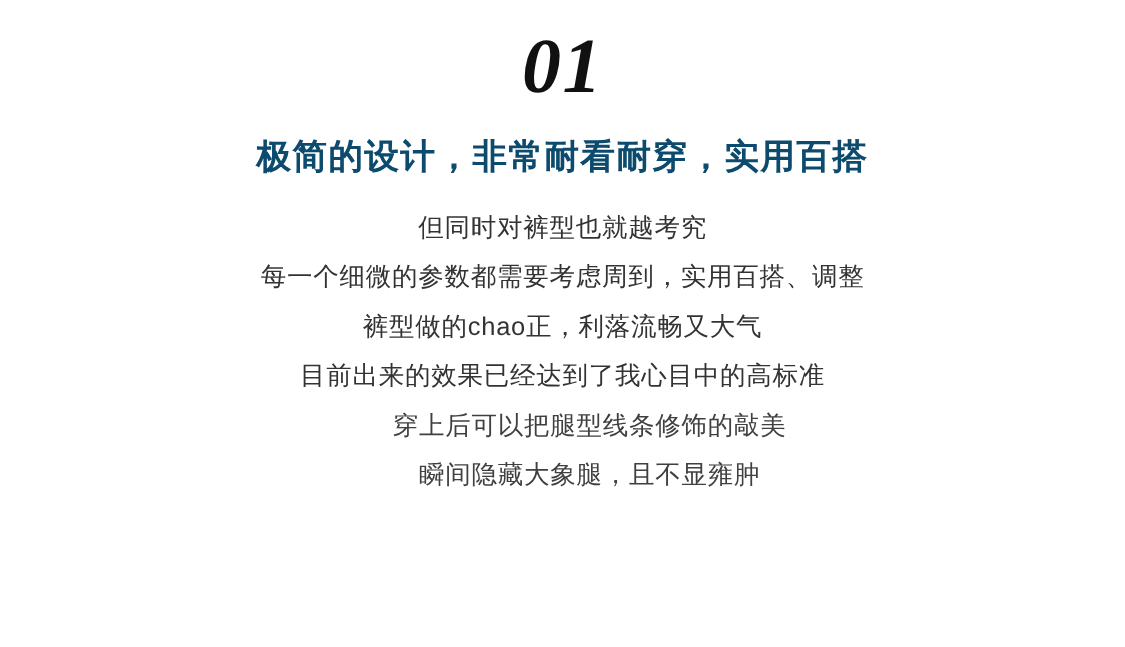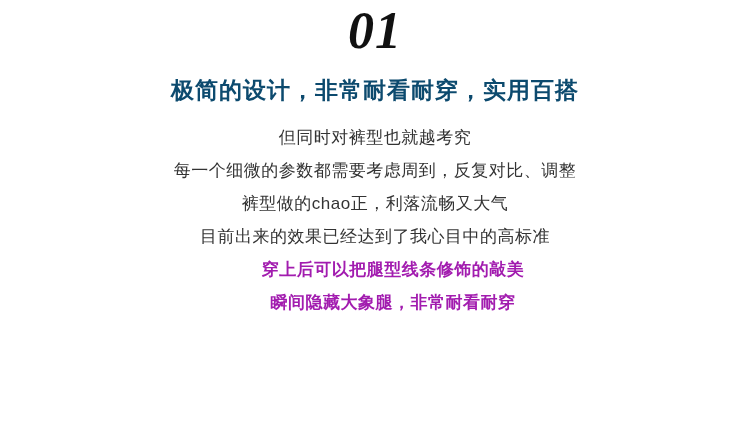--- a/index.html
+++ b/index.html
@@ -14,20 +14,21 @@
     color: #1a1a1a;
     overflow: hidden;
   }
   .page {
     width: 750px;
     height: 431px;
     box-sizing: border-box;
     display: flex;
     flex-direction: column;
     align-items: center;
+    padding-top: 14px;
   }
   .number {
     font-family: "Liberation Serif", serif;
     font-style: italic;
     font-weight: bold;
     font-size: 52px;
     letter-spacing: 1px;
     line-height: 1.2;
     color: #111111;
     margin-bottom: 12px;
@@ -47,32 +48,32 @@
     text-align: right;
   }
   .line {
     font-size: 17px;
     line-height: 1.95;
     color: #333333;
     letter-spacing: 0.5px;
     white-space: nowrap;
   }
   .line.strong {
-    font-weight: bold;
-    color: #a21caf;
+    font-weight: normal;
+    color: #404040;
     margin-left: 36px;
   }
 </style>
 </head>
 <body>
 
 <div class="page">
   <div class="number">01</div>
   <div class="headline">极简的设计，非常耐看耐穿，实用百搭</div>
   <div class="lines">
     <div class="line">但同时对裤型也就越考究</div>
-    <div class="line">每一个细微的参数都需要考虑周到，反复对比、调整</div>
+    <div class="line">每一个细微的参数都需要考虑周到，实用百搭、调整</div>
     <div class="line">裤型做的chao正，利落流畅又大气</div>
     <div class="line">目前出来的效果已经达到了我心目中的高标准</div>
     <div class="line strong">穿上后可以把腿型线条修饰的敲美</div>
-    <div class="line strong">瞬间隐藏大象腿，非常耐看耐穿</div>
+    <div class="line strong">瞬间隐藏大象腿，且不显雍肿</div>
   </div>
 </div>
 
 </body></html>

